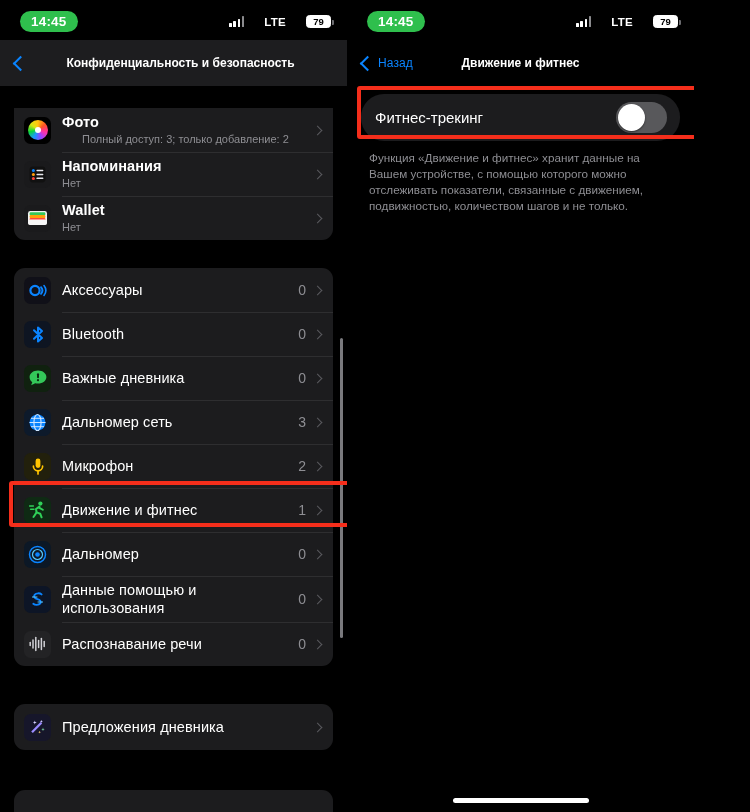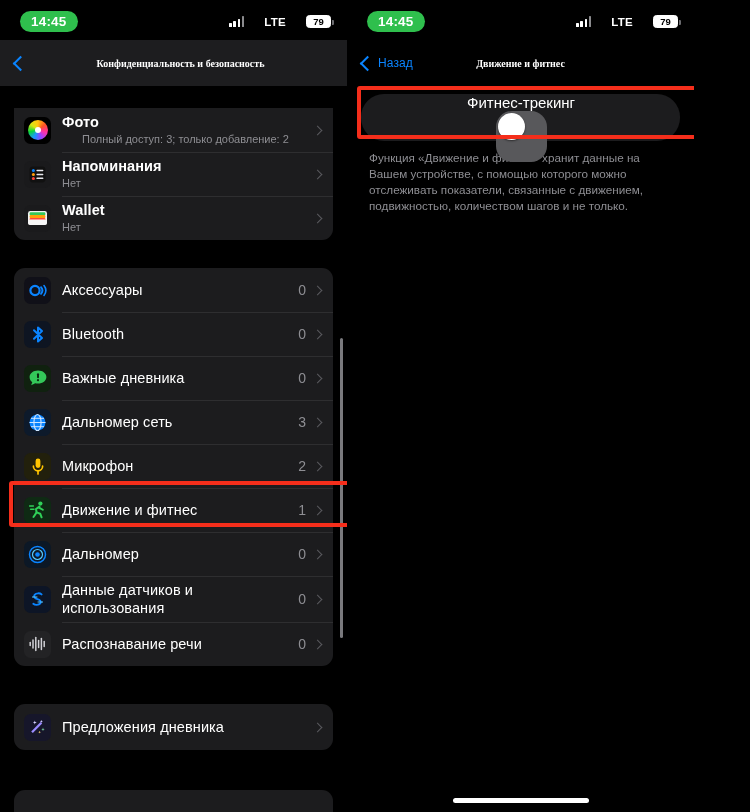--- a/index.html
+++ b/index.html
@@ -52,22 +52,22 @@
   .nav-back {
     display: flex; align-items: center; gap: 5px;
     padding-left: 12px; cursor: pointer;
   }
   .chev-left {
     width: 11px; height: 11px; border-left: 2.6px solid #0a84ff; border-bottom: 2.6px solid #0a84ff;
     transform: rotate(45deg); display: block; margin-left: 3px;
   }
   .nav-back-label { color: #0a84ff; font-size: 12px; letter-spacing: .1px; }
   .nav-title {
-    color: #fff; font-size: 10px; font-weight: bold;
-    position: absolute; left: 0; right: 0; text-align: center; pointer-events: none; font-family: Liberation Serif, serif;
+    color: #fff; font-size: 12px; font-weight: bold;
+    position: absolute; left: 0; right: 0; text-align: center; pointer-events: none;
   }
   .nav-title.offset { text-align: center; padding-left: 14px; }
 
   
   .content { position: relative; height: calc(812px - 86px); overflow: hidden; margin-top: 22px; }
   .card {
     background: #1c1c1e; border-radius: 11px;
     margin: 0 14px; overflow: hidden;
   }
   .row {
@@ -115,21 +115,21 @@
   .ic-mic { background: #22200c; }
   .ic-fit { background: #0f2a14; }
   .ic-range { background: #0c1826; }
   .ic-sensor { background: #0d1526; }
   .ic-speech { background: #232325; }
   .ic-journal { background: #16162a; }
 
   
   .toggle-card {
     background: #1c1c1e; border-radius: 23px; margin: 0 14px;
-    display: flex; align-items: center; height: 47px; padding: 0 13px 0 14px; flex-direction: column;
+    display: flex; align-items: center; height: 47px; padding: 0 13px 0 14px;
   }
   .toggle-label { color: #fff; font-size: 15px; flex: 1 1 auto; }
   .switch {
     width: 51px; height: 31px; border-radius: 16px; background: #58585b;
     position: relative; flex: 0 0 51px; cursor: pointer;
   }
   .switch .knob {
     position: absolute; top: 2px; left: 2px; width: 27px; height: 27px;
     border-radius: 50%; background: #fff;
     box-shadow: 0 1px 2px rgba(0,0,0,.5);
@@ -351,21 +351,21 @@
 
         <div class="row">
           <span class="row-icon ic-sensor">
             <svg width="19" height="19" viewBox="0 0 19 19" aria-hidden="true">
               <path d="M13.6 4.4c-1.6-1.4-5.4-1.6-7 .4-1.5 1.9.4 3.6 2.8 4.3 2.4.7 4.4 2.4 2.9 4.3-1.6 2-5.4 1.8-7 .4" fill="none" stroke="#0a84ff" stroke-width="1.9" stroke-linecap="round"></path>
               <line x1="4" y1="7" x2="9.4" y2="7" stroke="#5ac8fa" stroke-width="1.1"></line>
               <line x1="9.6" y1="12" x2="15" y2="12" stroke="#5ac8fa" stroke-width="1.1"></line>
             </svg>
           </span>
           <span class="row-text">
-            <span class="row-title">Данные датчиков и использования</span>
+            <span class="row-title">Данные помощью и использования</span>
           </span>
           <span class="row-value">0</span>
           <span class="chev-right"></span>
         </div>
 
         <div class="row">
           <span class="row-icon ic-speech">
             <svg width="19" height="16" viewBox="0 0 19 16" aria-hidden="true">
               <g stroke="#d1d1d6" stroke-width="1.5" stroke-linecap="round">
                 <line x1="2.2" y1="6.5" x2="2.2" y2="9.5"></line>

